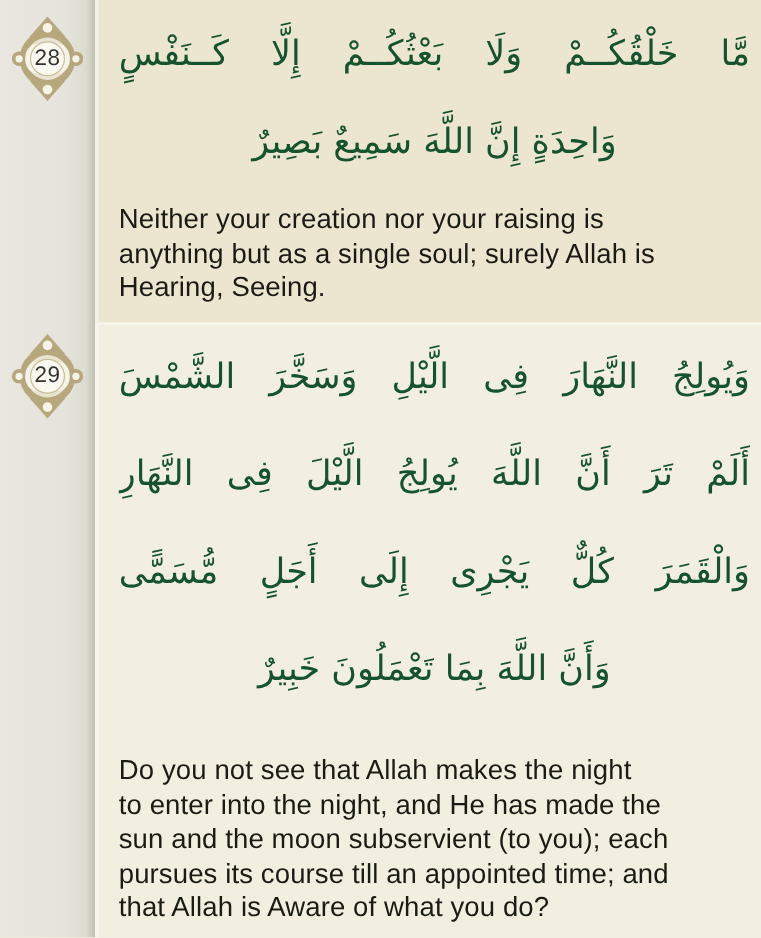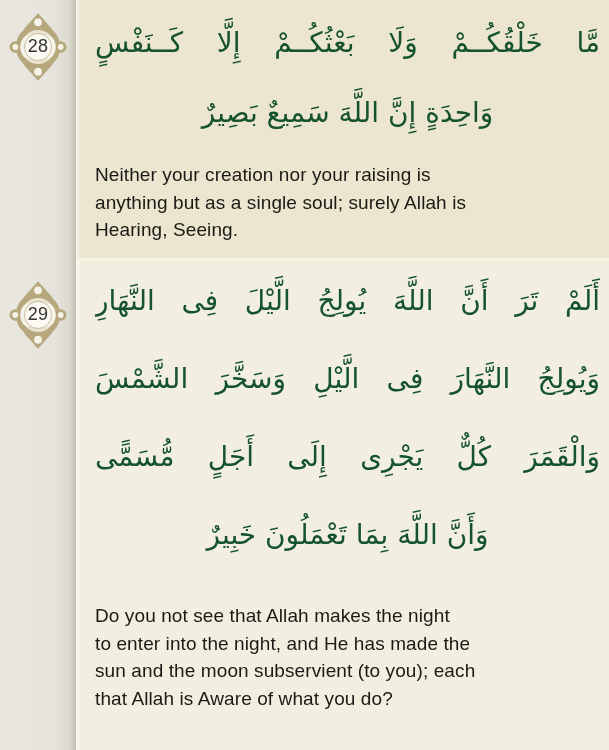--- a/index.html
+++ b/index.html
@@ -22,28 +22,28 @@
   .verse-block.v29 { height: 492px; background: #f3efe0; border-top: 2px solid #f7f4e8; }
 
   .arabic { color: #14532d; font-family: "DejaVu Sans", sans-serif; font-size: 28px; }
   .v28 .arabic { padding-top: 8px; }
   .v28 .arabic .arabic-line { line-height: 70px; }
   .v29 .arabic { padding-top: 2px; }
   .v29 .arabic .arabic-line { line-height: 78px; }
   .arabic-line { direction: rtl; unicode-bidi: embed; text-align: center; overflow: hidden; white-space: nowrap; }
   .arabic-line.justified { white-space: normal; text-align: justify; text-align-last: justify; }
 
-  .translation { color: #1b1b15; font-size: 19px; line-height: 27.5px; letter-spacing: 0.1px; }
+  .translation { color: #1b1b15; font-size: 22px; line-height: 27.5px; letter-spacing: 0.1px; }
   .v28 .translation { margin-top: 13px; }
   .v29 .translation { margin-top: 28px; }
 
   
   .badge { position: absolute; left: 9px; width: 58px; height: 68px; z-index: 3; cursor: pointer; }
   .badge.b28 { top: 13px; }
-  .badge.b29 { top: 281px; }
+  .badge.b29 { top: 267px; }
   .badge svg { position: absolute; left: 0; top: 0; width: 100%; height: 100%; }
   .badge .num {
     position: absolute; left: 50%; top: 50%; transform: translate(-50%, -54%);
     font-size: 18px; color: #333330; letter-spacing: 0.3px;
   }
 </style>
 </head>
 <body>
 
 <div class="screen">
@@ -97,27 +97,28 @@
         </div>
       <div class="translation">
           <div class="translation-line">Neither your creation nor your raising is</div>
           <div class="translation-line">anything but as a single soul; surely Allah is</div>
           <div class="translation-line">Hearing, Seeing.</div>
         </div>
     </section>
 
     <section class="verse-block v29">
       <div class="arabic">
+          <div class="arabic-line justified">وَيُولِجُ النَّهَارَ فِى الَّيْلِ وَسَخَّرَ الشَّمْسَ</div>
           <div class="arabic-line justified">أَلَمْ تَرَ أَنَّ اللَّهَ يُولِجُ الَّيْلَ فِى النَّهَارِ</div>
-          <div class="arabic-line justified">وَيُولِجُ النَّهَارَ فِى الَّيْلِ وَسَخَّرَ الشَّمْسَ</div>
           <div class="arabic-line justified">وَالْقَمَرَ كُلٌّ يَجْرِى إِلَى أَجَلٍ مُّسَمًّى</div>
           <div class="arabic-line">وَأَنَّ اللَّهَ بِمَا تَعْمَلُونَ خَبِيرٌ</div>
         </div>
       <div class="translation">
           <div class="translation-line">Do you not see that Allah makes the night</div>
           <div class="translation-line">to enter into the night, and He has made the</div>
           <div class="translation-line">sun and the moon subservient (to you); each</div>
+          <div class="translation-line">pursues its course till an appointed time; and</div>
           <div class="translation-line">that Allah is Aware of what you do?</div>
         </div>
     </section>
 
   </main>
 </div>
 
 </body></html>

